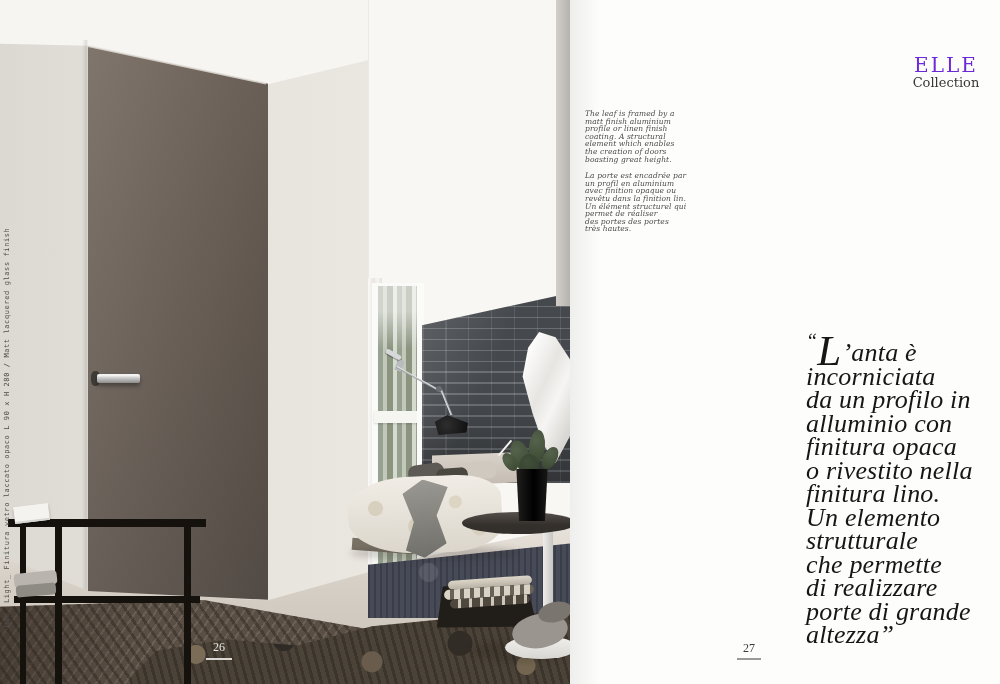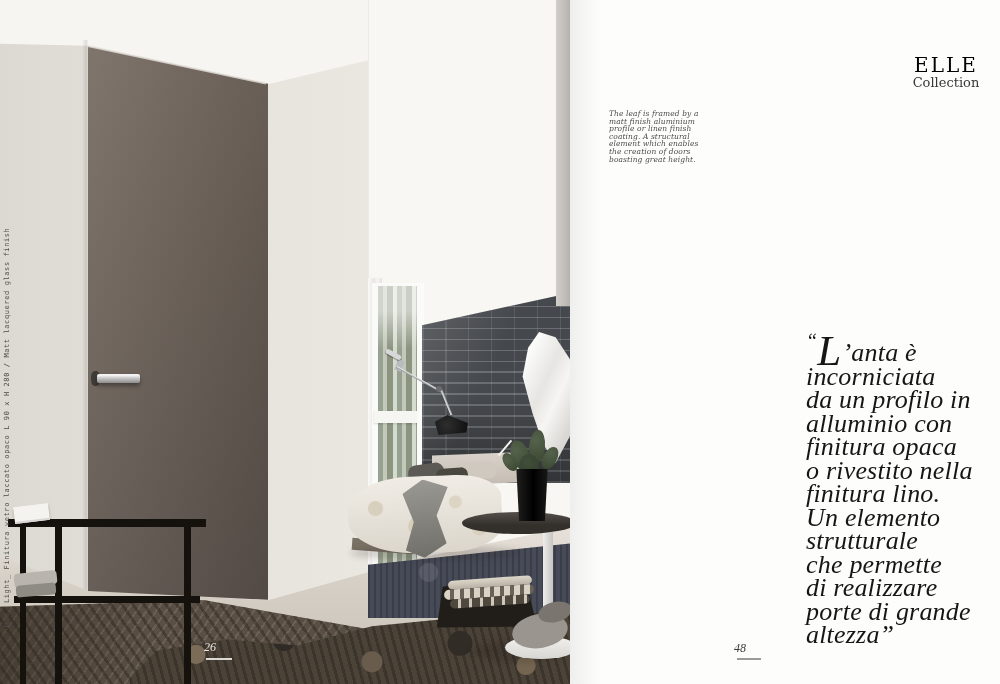--- a/index.html
+++ b/index.html
@@ -150,31 +150,31 @@
   .console-bar{background:#15120e;}
   .book{left:14px;top:505px;width:35px;height:15px;background:#f4f3f0;transform:rotate(-7deg);
     border-bottom:2px solid #d8d6d2;box-shadow:0 2px 3px rgba(0,0,0,0.25);}
   .shelf-towel1{left:14px;top:572px;width:43px;height:14px;border-radius:4px;background:#b9b5ae;transform:rotate(-6deg);}
   .shelf-towel2{left:16px;top:584px;width:40px;height:12px;border-radius:4px;background:#8e8a84;transform:rotate(-5deg);}
 
   
   .caption{left:3px;top:632px;width:344px;transform-origin:0 0;transform:rotate(-90deg);
     font-family:"DejaVu Sans Mono",monospace;font-size:7px;letter-spacing:0.6px;color:#4b4b4b;
     white-space:nowrap;}
-  .pagenum{font-style:italic;font-size:12px;width:30px;}
+  .pagenum{font-size:12px;width:30px;text-align:center;}
   .pagenum-rule{height:2px;}
 
   
   .gutter{left:570px;top:0;width:30px;height:684px;
     background:linear-gradient(90deg,rgba(0,0,0,0.06),rgba(0,0,0,0));}
   .brand{left:912px;top:54px;width:68px;text-align:center;}
   .brand-title{font-family:"DejaVu Serif",serif;font-size:20px;line-height:22px;
-    color:#000000;letter-spacing:2px;}
+    color:#6d28d9;letter-spacing:2px;}
   .brand-sub{font-family:"DejaVu Serif",serif;font-size:13px;line-height:13px;color:#383735;}
-  .intro{left:585px;top:110px;width:112px;margin-left:24px;}
+  .intro{left:585px;top:110px;width:112px;}
   .intro p{margin:0 0 9px 0;font-family:"DejaVu Serif",serif;font-style:italic;
     font-size:7.5px;line-height:7.6px;color:#4c4c4c;white-space:pre-line;letter-spacing:0.1px;}
   .quote{left:806px;top:330px;width:200px;font-family:"Liberation Serif",serif;font-style:italic;
     font-size:26px;line-height:23.5px;color:#161616;white-space:pre-line;letter-spacing:0.2px;}
   .quote .open{font-size:20px;vertical-align:13px;}
   .quote .initial{font-size:43px;line-height:0;vertical-align:-4px;margin-right:1px;}
 </style>
 </head>
 <body>
 
@@ -267,32 +267,40 @@
   </div>
 
   <div class="abs intro">
     <p>The leaf is framed by a
 matt finish aluminium
 profile or linen finish
 coating. A structural
 element which enables
 the creation of doors
 boasting great height.</p>
+    <p>La porte est encadrée par
+un profil en aluminium
+avec finition opaque ou
+revêtu dans la finition lin.
+Un élément structurel qui
+permet de réaliser
+des portes des portes
+très hautes.</p>
   </div>
 
   <div class="abs quote"><span class="open">“</span><span class="initial">L</span><span>’anta è
 incorniciata
 da un profilo in
 alluminio con
 finitura opaca
 o rivestito nella
 finitura lino.
 Un elemento
 strutturale
 che permette
 di realizzare
 porte di grande
 altezza”</span></div>
 
-  <div class="abs pagenum" style="left:734px;top:641px;color:#3c3c3c;">48</div>
+  <div class="abs pagenum" style="left:734px;top:641px;color:#3c3c3c;">27</div>
   <div class="abs pagenum-rule" style="left:737px;top:658px;width:24px;background:#9a9a9a;"></div>
 
 </div>
 
 </body></html>

